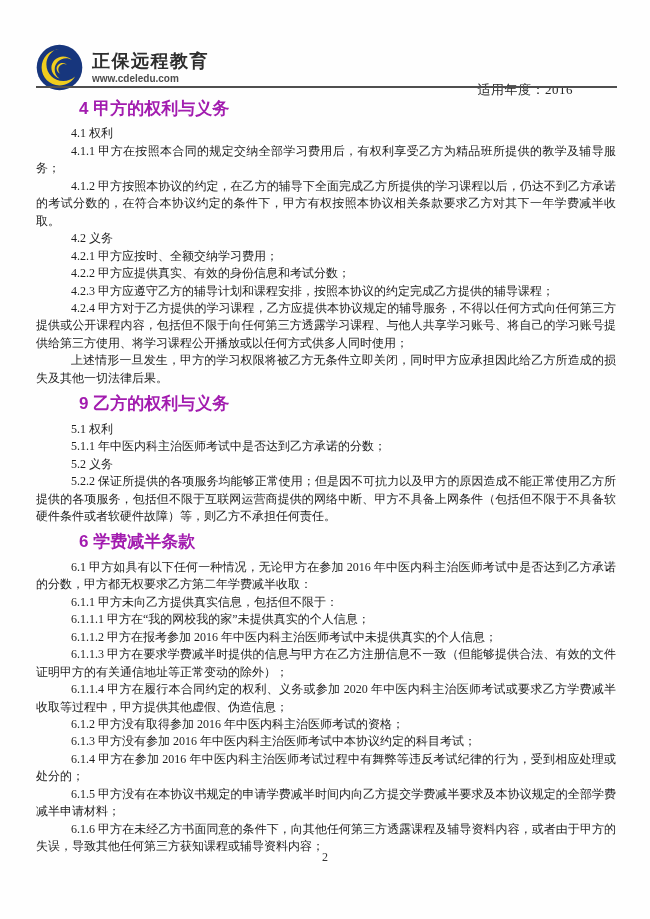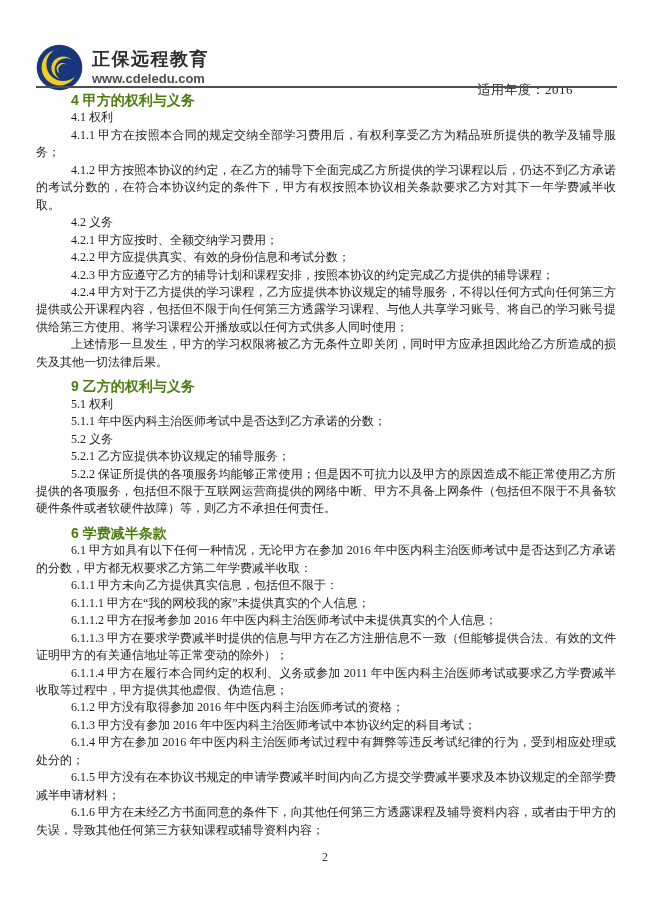--- a/index.html
+++ b/index.html
@@ -16,41 +16,41 @@
   .header { position: absolute; top: 35px; left: 36px; right: 33px; height: 52px; margin-top: 9px; }
   .logo { display: flex; align-items: center; }
   .logo-mark { width: 47px; height: 47px; flex: 0 0 auto; }
   .logo-text { margin-left: 9px; display: flex; flex-direction: column; justify-content: center; }
   .brand {
     font-family: "Liberation Sans", "DejaVu Sans", sans-serif;
     font-weight: bold; font-size: 18px; letter-spacing: 1.5px; color: #2e2e2e; line-height: 1.15;
   }
   .website {
     font-family: "Liberation Sans", "DejaVu Sans", sans-serif;
-    font-weight: bold; font-size: 13px; color: #4d4d4d; margin-top: 2px;
+    font-weight: bold; font-size: 10px; color: #4d4d4d; margin-top: 2px;
   }
   .year {
     position: absolute; right: 44px; bottom: -3px;
     font-size: 13px; color: #262626; letter-spacing: 0.5px;
   }
   .rule {
     position: absolute; top: 86px; left: 36px; right: 33px;
     border-top: 2px solid #4f4f4f; height: 0;
   }
   
   .content {
     position: absolute; top: 92px; left: 36px; width: 580px;
     font-size: 12px; line-height: 17.45px;
     text-align: justify;
   }
   .section + .section { margin-top: 7px; }
   .section-heading {
     font-family: "Liberation Sans", "DejaVu Sans", sans-serif;
-    font-weight: bold; font-size: 14px; color: #4d7c0f;
-    margin: 0; text-indent: 35px; line-height: 17.45px;
+    font-weight: bold; font-size: 17px; color: #a21caf;
+    margin: 8px; text-indent: 35px; line-height: 17.45px;
     text-align: left;
   }
   .clause { margin: 0; text-indent: 35px; }
   .page-number {
     position: absolute; top: 850px; left: 0; width: 100%;
     text-align: center; font-size: 12px; color: #333;
   }
 </style>
 </head>
 <body>
@@ -90,32 +90,31 @@
       <p class="clause">4.2.3 甲方应遵守乙方的辅导计划和课程安排，按照本协议的约定完成乙方提供的辅导课程；</p>
       <p class="clause">4.2.4 甲方对于乙方提供的学习课程，乙方应提供本协议规定的辅导服务，不得以任何方式向任何第三方提供或公开课程内容，包括但不限于向任何第三方透露学习课程、与他人共享学习账号、将自己的学习账号提供给第三方使用、将学习课程公开播放或以任何方式供多人同时使用；</p>
       <p class="clause">上述情形一旦发生，甲方的学习权限将被乙方无条件立即关闭，同时甲方应承担因此给乙方所造成的损失及其他一切法律后果。</p>
     </div>
 
     <div class="section">
       <h2 class="section-heading">9 乙方的权利与义务</h2>
       <p class="clause">5.1 权利</p>
       <p class="clause">5.1.1 年中医内科主治医师考试中是否达到乙方承诺的分数；</p>
       <p class="clause">5.2 义务</p>
-      <p class="clause">5.2.1 乙方应提供本协议规定的辅导服务；</p>
       <p class="clause">5.2.2 保证所提供的各项服务均能够正常使用；但是因不可抗力以及甲方的原因造成不能正常使用乙方所提供的各项服务，包括但不限于互联网运营商提供的网络中断、甲方不具备上网条件（包括但不限于不具备软硬件条件或者软硬件故障）等，则乙方不承担任何责任。</p>
     </div>
 
     <div class="section">
       <h2 class="section-heading">6 学费减半条款</h2>
       <p class="clause">6.1 甲方如具有以下任何一种情况，无论甲方在参加 2016 年中医内科主治医师考试中是否达到乙方承诺的分数，甲方都无权要求乙方第二年学费减半收取：</p>
       <p class="clause">6.1.1 甲方未向乙方提供真实信息，包括但不限于：</p>
       <p class="clause">6.1.1.1 甲方在“我的网校我的家”未提供真实的个人信息；</p>
       <p class="clause">6.1.1.2 甲方在报考参加 2016 年中医内科主治医师考试中未提供真实的个人信息；</p>
       <p class="clause">6.1.1.3 甲方在要求学费减半时提供的信息与甲方在乙方注册信息不一致（但能够提供合法、有效的文件证明甲方的有关通信地址等正常变动的除外）；</p>
-      <p class="clause">6.1.1.4 甲方在履行本合同约定的权利、义务或参加 2011 年中医内科主治医师考试或要求乙方学费减半收取等过程中，甲方提供其他虚假、伪造信息；</p>
+      <p class="clause">6.1.1.4 甲方在履行本合同约定的权利、义务或参加 2020 年中医内科主治医师考试或要求乙方学费减半收取等过程中，甲方提供其他虚假、伪造信息；</p>
       <p class="clause">6.1.2 甲方没有取得参加 2016 年中医内科主治医师考试的资格；</p>
       <p class="clause">6.1.3 甲方没有参加 2016 年中医内科主治医师考试中本协议约定的科目考试；</p>
       <p class="clause">6.1.4 甲方在参加 2016 年中医内科主治医师考试过程中有舞弊等违反考试纪律的行为，受到相应处理或处分的；</p>
       <p class="clause">6.1.5 甲方没有在本协议书规定的申请学费减半时间内向乙方提交学费减半要求及本协议规定的全部学费减半申请材料；</p>
       <p class="clause">6.1.6 甲方在未经乙方书面同意的条件下，向其他任何第三方透露课程及辅导资料内容，或者由于甲方的失误，导致其他任何第三方获知课程或辅导资料内容；</p>
     </div>
 
   </div>
 
   <div class="page-number">2</div>

